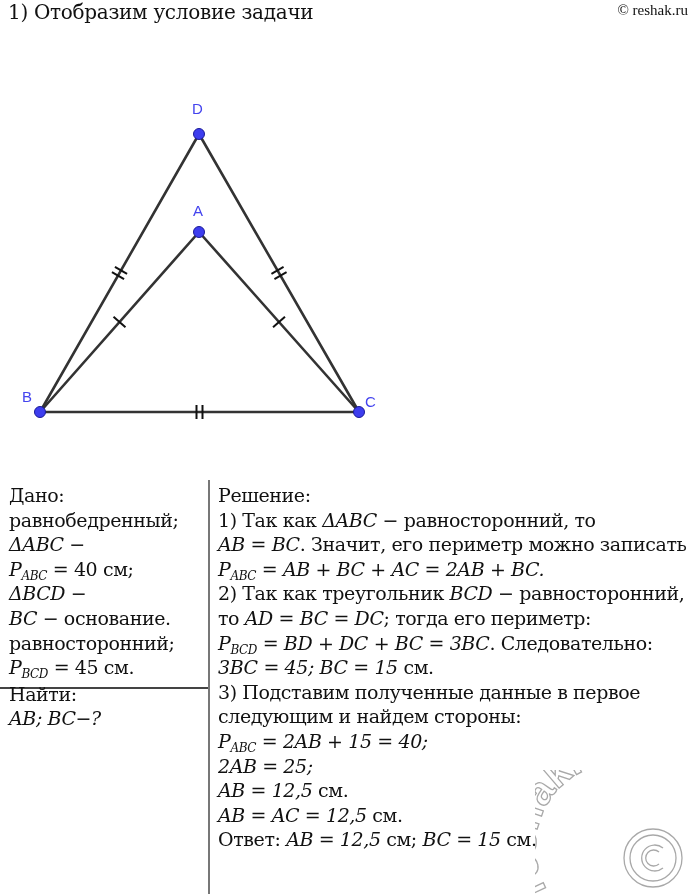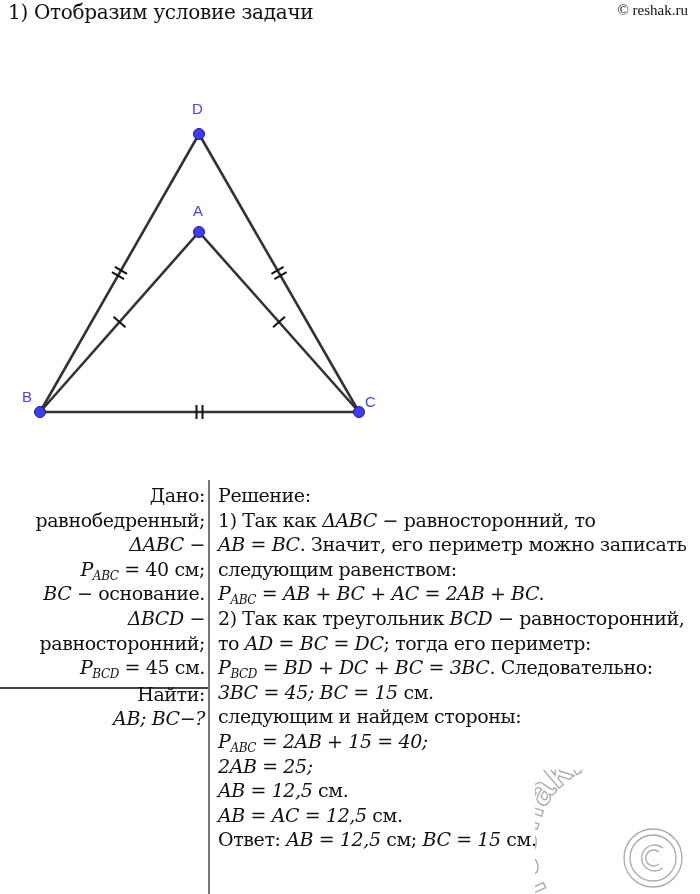--- a/index.html
+++ b/index.html
@@ -6,21 +6,21 @@
   body { width: 700px; height: 894px; position: relative; overflow: hidden;
          font-family: "DejaVu Serif", "Liberation Serif", serif; color: #111; }
   .header-title { position: absolute; left: 8px; top: 0px; font-size: 20px; line-height: 24px;
                   font-family: "DejaVu Serif", serif; letter-spacing: -0.3px; }
   .copyright { position: absolute; right: 12px; top: 0px; font-size: 15px; line-height: 20px;
                font-family: "Liberation Serif", serif; }
   svg.diagram { position: absolute; left: 0; top: 80px; }
   .pt-label { font-family: "Liberation Sans", sans-serif; font-size: 15px; fill: #4444ee; }
   .col-divider { position: absolute; left: 208px; top: 480px; width: 2px; height: 414px; background: #777; }
   .given-divider { position: absolute; left: 0; top: 687px; width: 208px; height: 1.5px; background: #444; }
-  .given { position: absolute; left: 9px; top: 483px; width: 196px; font-size: 19px; line-height: 24.6px; text-align: right; }
+  .given { position: absolute; left: 9px; top: 483px; width: 196px; font-size: 19px; line-height: 24.6px; }
   .solution { position: absolute; left: 218px; top: 483px; width: 482px; font-size: 19px; line-height: 24.6px; }
   .line { white-space: nowrap; display: block; letter-spacing: -0.4px; }
   .m { font-style: italic; font-family: "DejaVu Serif", serif; }
   sub { font-size: 12px; font-style: italic; vertical-align: -4px; line-height: 0; }
   .watermark { position: absolute; left: 535px; top: 770px; width: 170px; height: 124px; }
 </style>
 </head>
 <body>
 
 <div class="header-title">1) Отобразим условие задачи</div>
@@ -72,38 +72,38 @@
 </svg>
 
 <div class="col-divider"></div>
 <div class="given-divider"></div>
 
 <div class="given">
   <span class="line">Дано:</span>
   <span class="line">равнобедренный;</span>
   <span class="line m">ΔABC −</span>
   <span class="line"><span class="m">P</span><sub>ABC</sub><span> = 40 см;</span></span>
+  <span class="line m">ΔBCD −</span>
   <span class="line"><span class="m">BC</span><span> − основание.</span></span>
-  <span class="line m">ΔBCD −</span>
   <span class="line">равносторонний;</span>
   <span class="line"><span class="m">P</span><sub>BCD</sub><span> = 45 см.</span></span>
   <span class="line" style="margin-top:2px">Найти:</span>
   <span class="line m">AB;  BC−?</span>
 </div>
 
 <div class="solution">
   <span class="line">Решение:</span>
   <span class="line"><span> 1) Так как </span><span class="m">ΔABC</span><span> − равносторонний, то</span></span>
   <span class="line"><span class="m">AB = BC</span><span>. Значит, его периметр можно записать</span></span>
-  <span class="line">следующим равенством:</span>
   <span class="line"><span class="m">P</span><sub>ABC</sub><span class="m"> = AB + BC + AC = 2AB + BC.</span></span>
   <span class="line"><span>2) Так как треугольник </span><span class="m">BCD</span><span> − равносторонний,</span></span>
   <span class="line"><span>то </span><span class="m">AD = BC = DC</span><span>; тогда его периметр:</span></span>
   <span class="line"><span class="m">P</span><sub>BCD</sub><span class="m"> = BD + DC + BC = 3BC</span><span>. Следовательно:</span></span>
   <span class="line"><span class="m">3BC = 45;   BC = 15</span><span> см.</span></span>
+  <span class="line">3) Подставим полученные данные в первое</span>
   <span class="line">следующим и найдем стороны:</span>
   <span class="line"><span class="m">P</span><sub>ABC</sub><span class="m"> = 2AB + 15 = 40;</span></span>
   <span class="line m">2AB = 25;</span>
   <span class="line"><span class="m">AB = 12,5</span><span> см.</span></span>
   <span class="line"><span class="m">AB = AC = 12,5</span><span> см.</span></span>
   <span class="line"><span>Ответ: </span><span class="m">AB = 12,5</span><span> см;   </span><span class="m">BC = 15</span><span> см.</span></span>
 </div>
 
 <svg class="watermark" viewBox="0 0 170 124" width="170" height="124">
   <defs>

